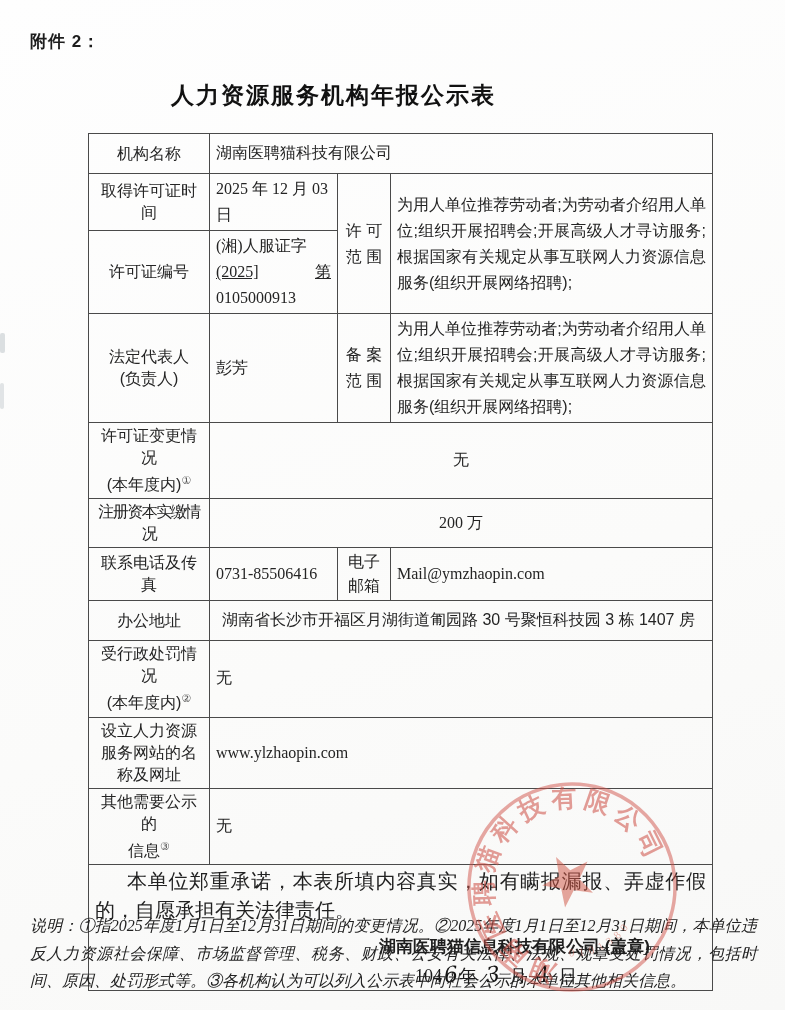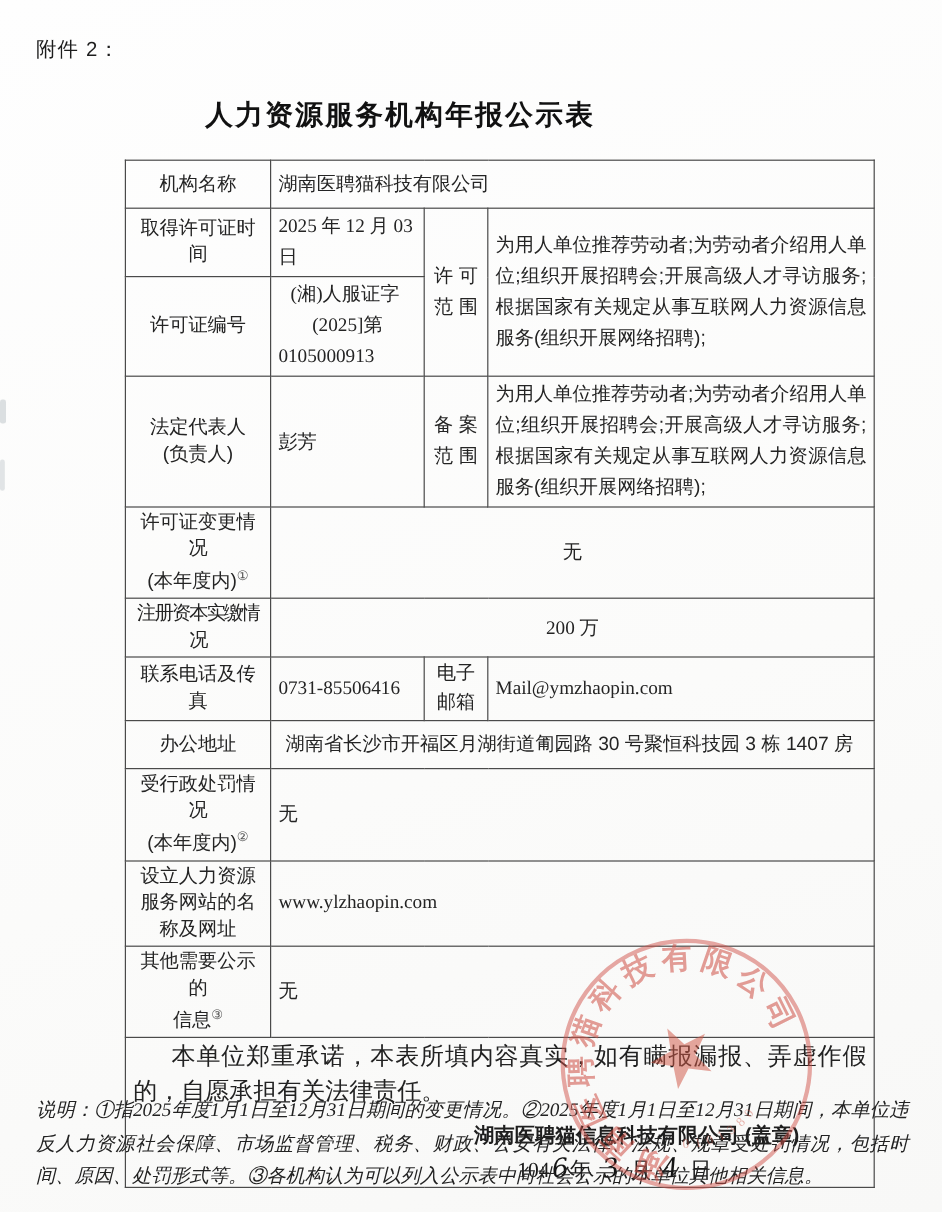--- a/index.html
+++ b/index.html
@@ -3,37 +3,37 @@
 <meta charset="utf-8">
 <style>
   html,body{margin:0;padding:0;}
   body{
     width:785px;height:1010px;position:relative;
     background:#ffffff;
     font-family:"Liberation Sans",sans-serif;
     color:#2b2b2b;overflow:hidden;
   }
   .page{position:absolute;inset:0;background:linear-gradient(160deg,#fefefe 0%,#fbfbfa 60%,#f8f8f7 100%);}
-  .attachment{position:absolute;left:30px;top:30px;font-size:17px;color:#1d1d1d;letter-spacing:1px;}
+  .attachment{position:absolute;left:30px;top:30px;font-size:17px;color:#1d1d1d;letter-spacing:1px;font-weight:bold;}
   .title{position:absolute;left:0;top:80px;width:667px;text-align:center;
     font-size:23px;font-weight:bold;color:#111;letter-spacing:2px;}
-  table.form{position:absolute;left:104px;top:133px;width:624px;border-collapse:collapse;table-layout:fixed;}
+  table.form{position:absolute;left:88px;top:133px;width:624px;border-collapse:collapse;table-layout:fixed;}
   table.form td{border:1px solid #4a4a4a;font-size:16px;color:#242424;padding:2px 6px;vertical-align:middle;overflow:hidden;}
   .r1{height:40px}.r2{height:54px}.r3{height:82px}.r4{height:93px}.r5{height:55px}.r6{height:35px}
   .r7{height:50px}.r8{height:40px}.r9{height:71px}.r10{height:70px}.r11{height:64px}.r12{height:119px}
   td.lbl{text-align:center;line-height:22px;padding:2px 1px;color:#1f1f1f;}
   td.lbl .sup{font-size:11px;vertical-align:super;color:#555;}
   .cram{letter-spacing:-1.5px;font-size:15.5px;}
   td.vlab{text-align:center;line-height:26px;padding:2px 0;letter-spacing:0;}
   .serif{font-family:"Liberation Serif","DejaVu Serif",serif;}
   td.val{text-align:left;padding-left:10px;}
   td.scope{line-height:26px;padding:2px 8px;text-align:justify;font-size:16.5px;}
   td.centerval{text-align:center;}
-  .licline1{text-align:center;padding-right:4px;line-height:26px;}
-  .licline2{display:flex;justify-content:center;line-height:26px;}
+  .licline1{text-align:left;padding-right:4px;line-height:26px;}
+  .licline2{display:flex;justify-content:space-between;line-height:26px;text-decoration:underline;}
   .licline3{text-align:left;line-height:26px;}
   td.promisecell{vertical-align:top;padding:8px 12px 4px 12px;}
   .promise{margin:0;text-indent:32px;font-size:20px;line-height:29px;text-align:justify;
     font-family:"Liberation Serif","DejaVu Serif",serif;color:#222;}
   .signature{text-align:right;padding-right:56px;margin-top:10px;font-size:17px;color:#1e1e1e;font-weight:bold;}
   .dateline{text-align:right;padding-right:122px;margin-top:4px;font-size:18px;color:#1a1a1a;
     font-family:"Liberation Serif","DejaVu Serif",serif;}
   .dateline .hand{display:inline-block;font-size:22px;font-style:italic;
     font-family:"DejaVu Serif",serif;transform:rotate(-6deg);margin:0 2px;color:#141414;}
   .dateline .hand.yr{margin-right:-6px;}

